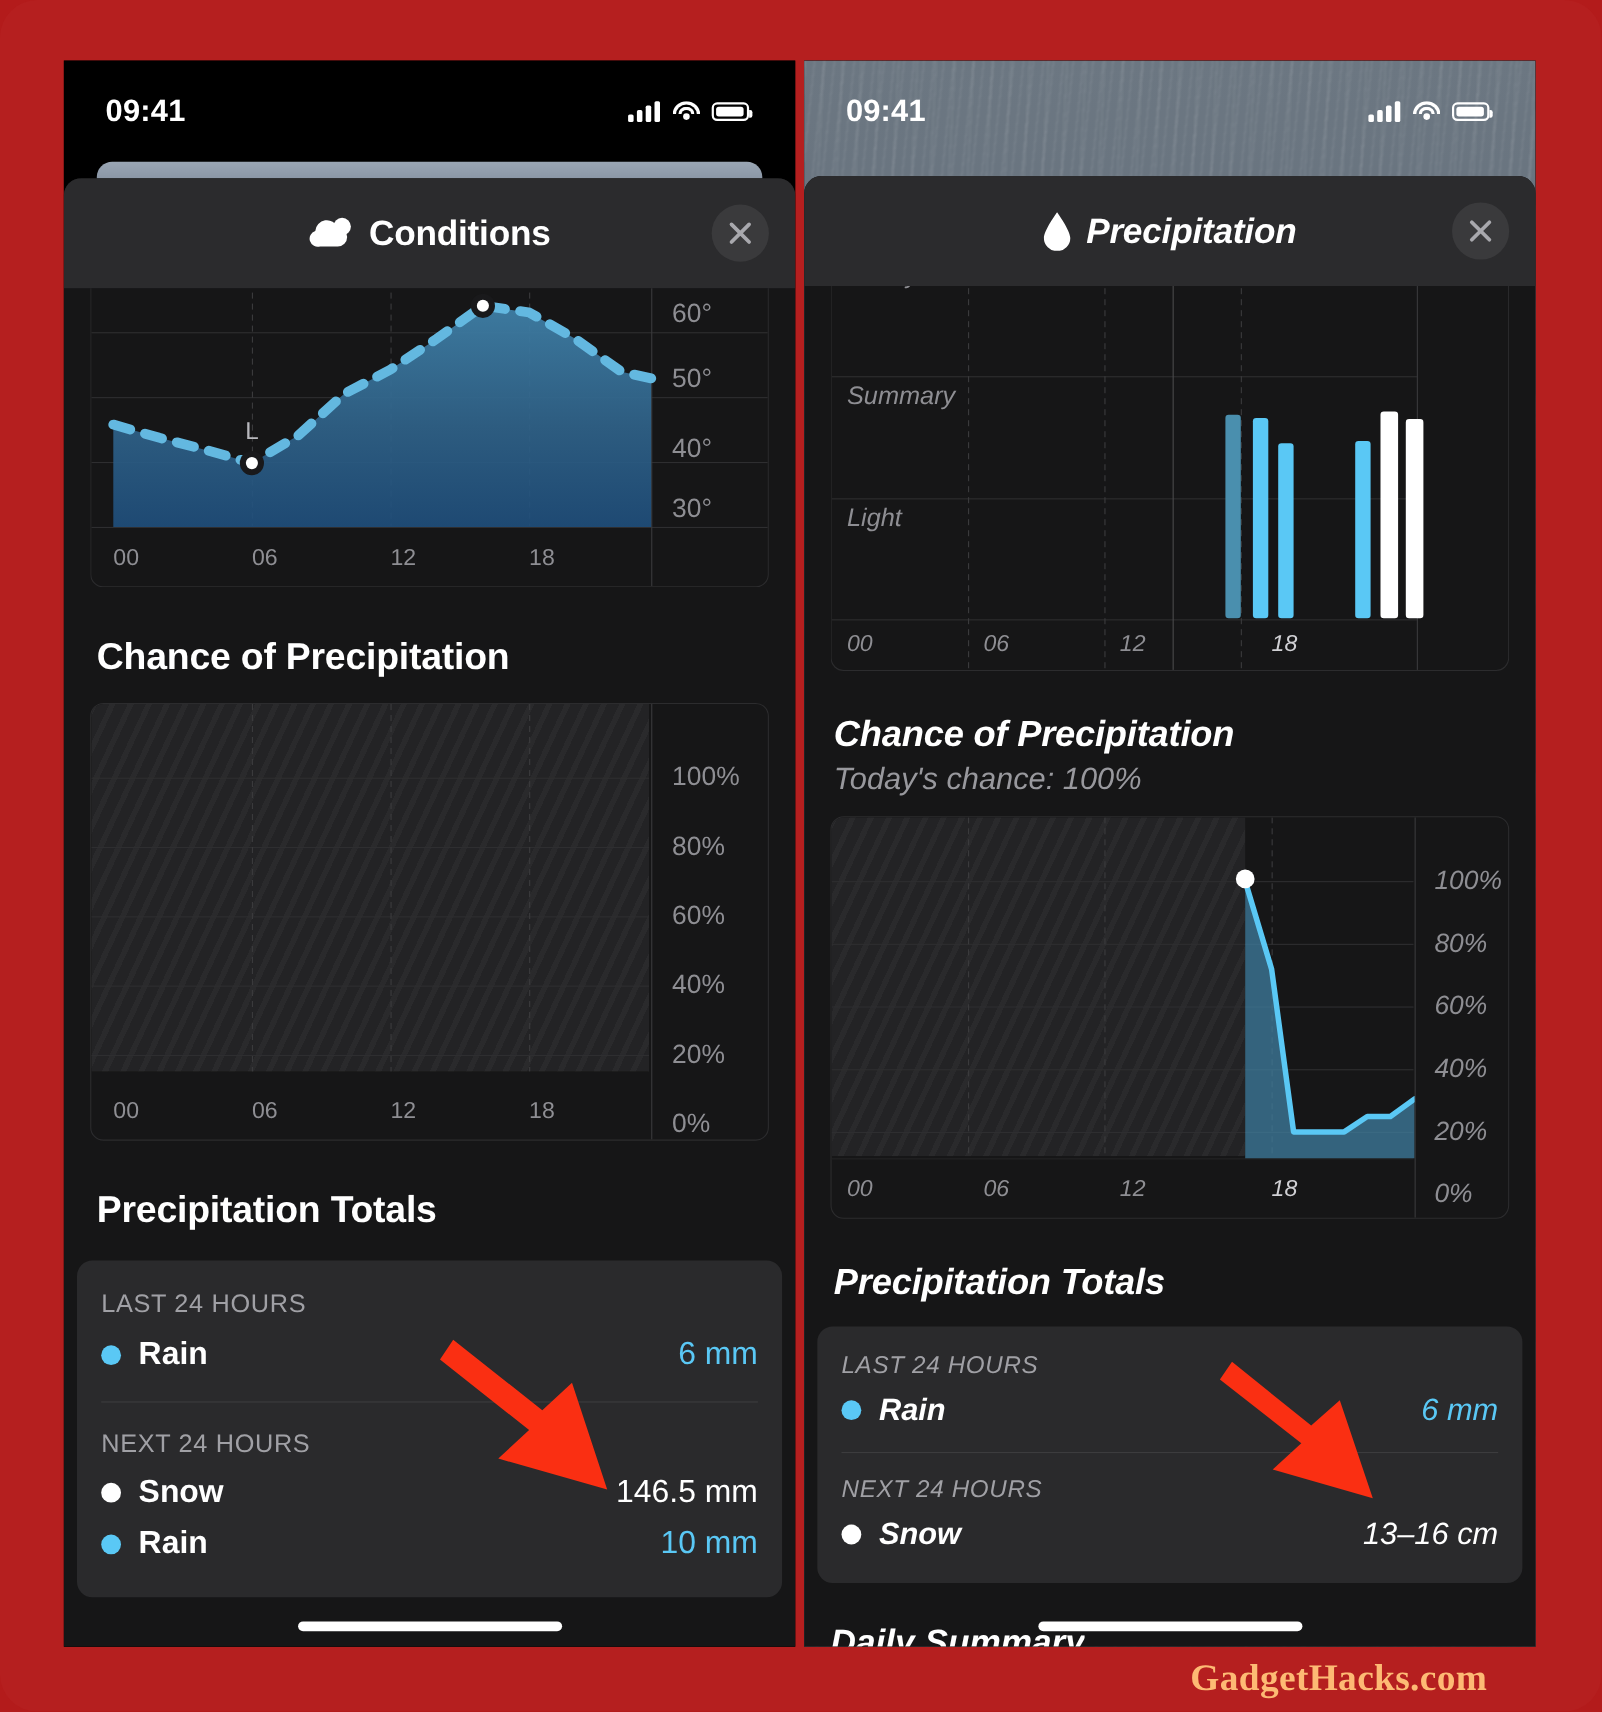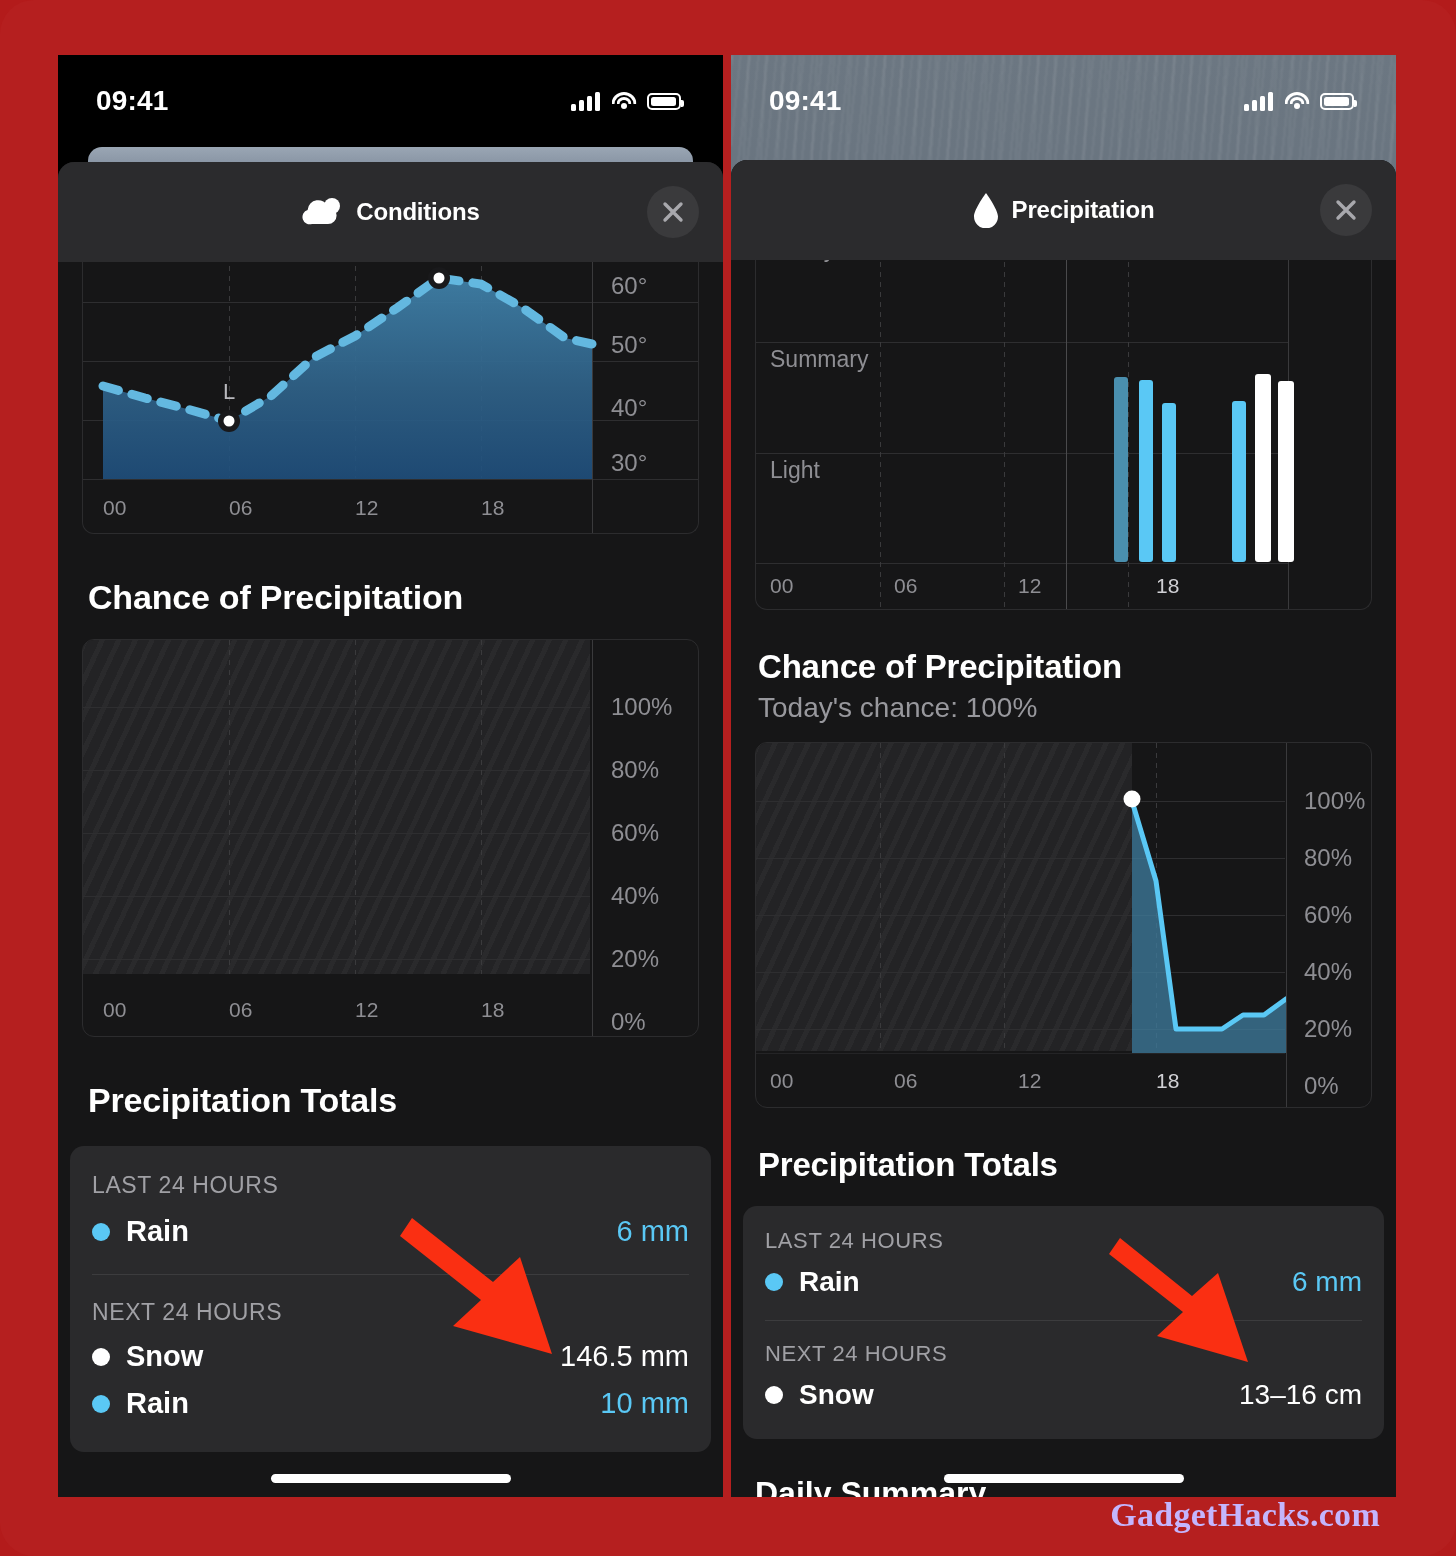--- a/index.html
+++ b/index.html
@@ -83,30 +83,30 @@
 
   
   .sheet{
     position:absolute; left:0; right:0; bottom:0;
     background:#161617;
     border-radius:16px 16px 0 0;
     z-index:3;
     overflow:hidden;
   }
   #phone-left  .sheet{ top:107px; }
-  #phone-right .sheet{ top:105px; }
+  #phone-right .sheet{ top:105px;font-style:italic; }
 
   .sheet-header{
     position:relative; height:100px;
     background:#2b2b2d;
     display:flex; align-items:center; justify-content:center;
     gap:13px;
     z-index:5;
   }
-  .sheet-title{ color:#fff; font-size:24px; font-weight:700; letter-spacing:-.2px; }
+  .sheet-title{ color:#fff; font-size:32px; font-weight:700; letter-spacing:-.2px; }
   .header-icon{ display:flex; align-items:center; }
   .close-btn{
     position:absolute; right:24px; top:50%; transform:translateY(-50%);
     width:52px; height:52px; border-radius:50%;
     background:#3a3a3c;
     display:flex; align-items:center; justify-content:center;
     border:none; cursor:pointer;
   }
   .close-btn svg{ display:block; }
 
@@ -171,23 +171,23 @@
     font-size:32px; font-weight:700; white-space:nowrap; overflow:hidden;
     height:26px; z-index:2;
   }
 
   
   .arrow{ position:absolute; z-index:30; pointer-events:none; }
 
   
   .watermark{
     position:absolute; right:0; bottom:0; width:100%; height:60px;
-    display:flex; justify-content:flex-end;
-    padding-right:76px;
-    color:#c4b5fd; font-family:"Liberation Serif", serif;
+    display:flex; align-items:center; justify-content:flex-end;
+    padding-right:104px;
+    color:#fdba74; font-family:"Liberation Serif", serif;
     font-size:34px; font-weight:700; letter-spacing:.3px;
   }
 </style>
 </head>
 <body>
 
 <div id="root">
 
   <div class="phone" id="phone-left">
     <div class="backdrop backdrop-left">

